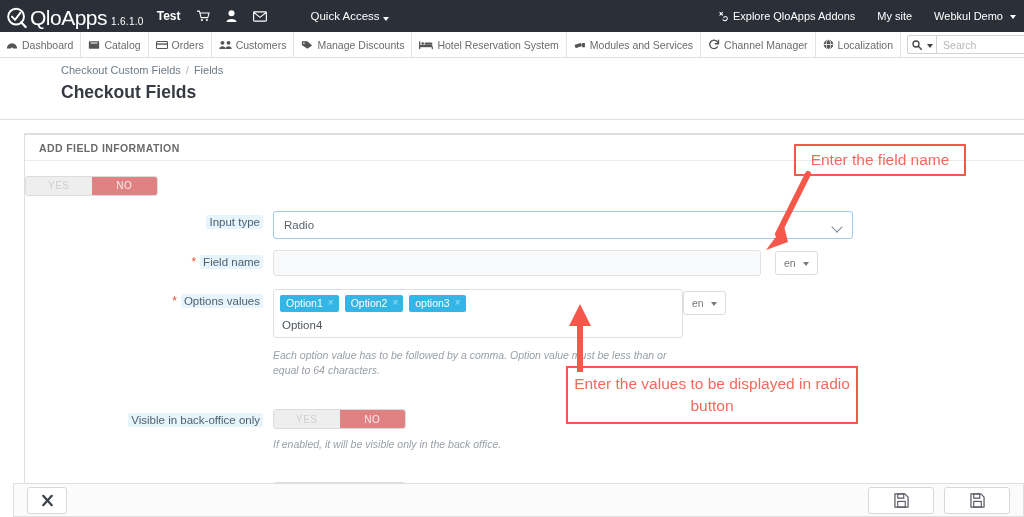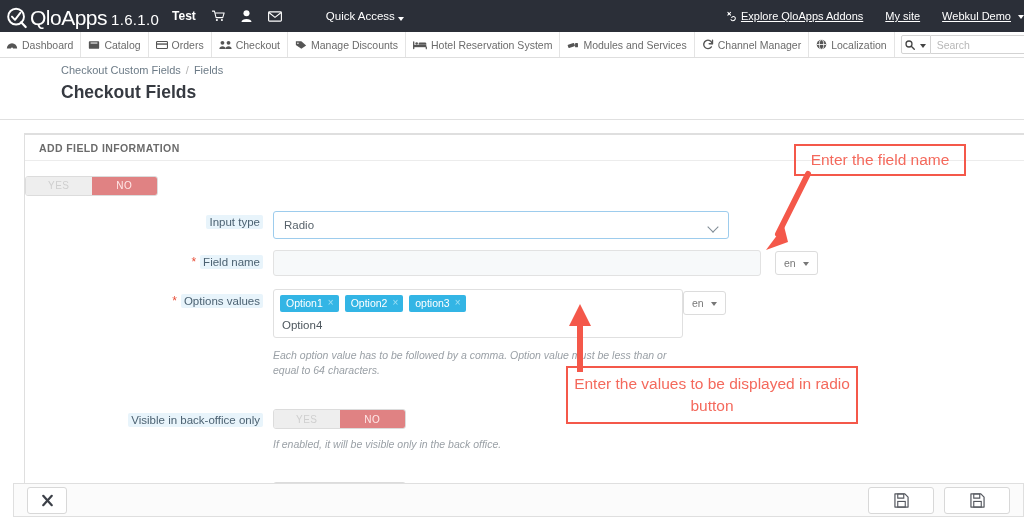--- a/index.html
+++ b/index.html
@@ -32,41 +32,41 @@
     width: 22px; height: 22px;
     position: relative; top: 4px;
     margin-right: 2px;
   }
   .brand-name {
     font-size: 21px; font-weight: 400;
     letter-spacing: -0.5px;
     color: #ffffff;
   }
   .brand-version {
-    font-size: 15px; color: #ffffff;
+    font-size: 10px; color: #ffffff;
     margin-left: 4px; letter-spacing: 0.3px;
   }
   .shop-name {
     font-size: 12px; font-weight: bold;
     color: #ffffff; margin-left: 13px;
   }
   .topbar-icon {
     font-size: 12px; color: #ffffff;
     margin-left: 16px;
     display: inline-flex; align-items: center;
   }
   .quick-access {
     font-size: 11.5px; color: #ffffff;
     margin-left: 44px;
     white-space: nowrap;
   }
   .topbar-right {
     margin-left: auto;
     display: flex; align-items: flex-start;
-    text-decoration: underline;
+    padding-right: 8px;
   }
   .topbar-right .tr-item {
     font-size: 11px; color: #ffffff;
     margin-left: 22px; white-space: nowrap;
     display: inline-flex; align-items: center; gap: 4px;
   }
   .caret-d {
     display: inline-block;
     border-left: 3.5px solid transparent;
     border-right: 3.5px solid transparent;
@@ -194,21 +194,21 @@
     font-weight: normal;
   }
   .sw-off-yes { background: #eeeeee; color: #cfcfcf; }
   .sw-off-no  { background: #eeeeee; color: #cfcfcf; }
   .sw-on-no   { background: #e08283; color: #ffe9e9; }
   .sw-on-yes  { background: #25a6d8; color: #ffffff; }
 
   
   .select-box {
     position: relative;
-    width: 456px; height: 28px;
+    width: 580px; height: 28px;
     border: 1px solid #9dcced;
     border-radius: 3px;
     background: #ffffff;
     display: flex; align-items: center;
     padding: 0 10px;
     font-size: 11.5px; color: #58636b;
   }
   .select-box::after {
     content: "";
     position: absolute; right: 11px; top: 11px;
@@ -390,21 +390,21 @@
       </svg>
       <span>Orders</span>
     </div>
     <div class="menu-item">
       <svg class="menu-ico" width="13" height="10" viewBox="0 0 15 11">
         <circle cx="4" cy="3" r="2.2" fill="#555"></circle>
           <circle cx="11" cy="3" r="2.2" fill="#555"></circle>
         <path d="M0.4 10 C0.4 6 7.6 6 7.6 10 Z" fill="#555"></path>
         <path d="M7.4 10 C7.4 6 14.6 6 14.6 10 Z" fill="#555"></path>
       </svg>
-      <span>Checkout</span>
+      <span>Customers</span>
     </div>
     <div class="menu-item">
       <svg class="menu-ico" width="12" height="10" viewBox="0 0 14 11">
         <path d="M1 1.2 H7.4 L13 6.2 L7.4 10 L1 5.6 Z" fill="#555"></path>
         <circle cx="3.4" cy="3.4" r="0.9" fill="#fff"></circle>
       </svg>
       <span>Manage Discounts</span>
     </div>
     <div class="menu-item">
       <svg class="menu-ico" width="14" height="10" viewBox="0 0 16 11">

